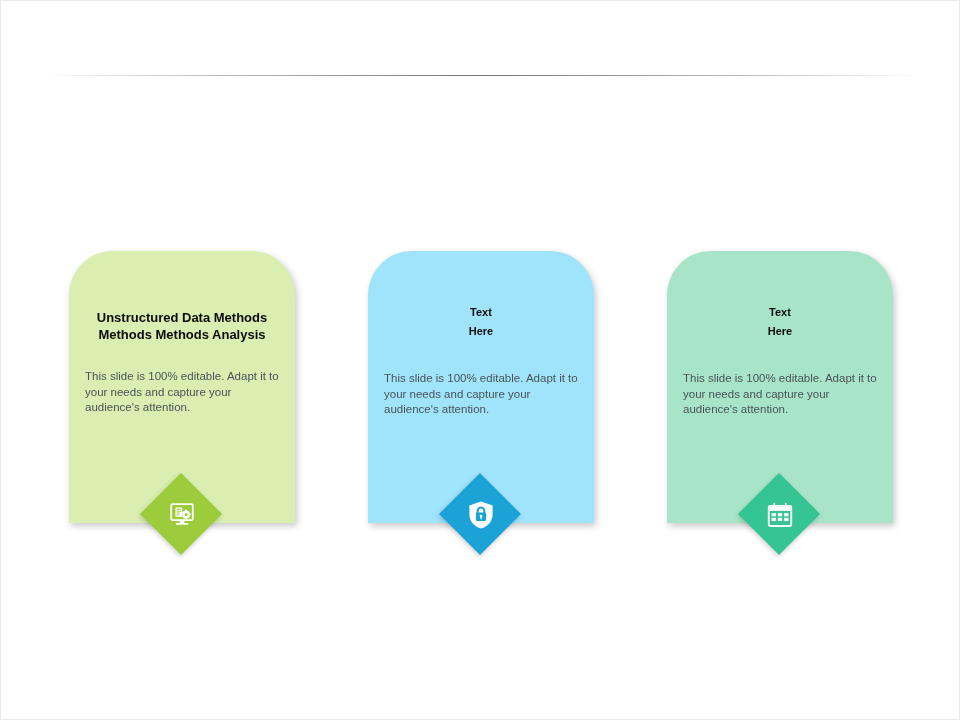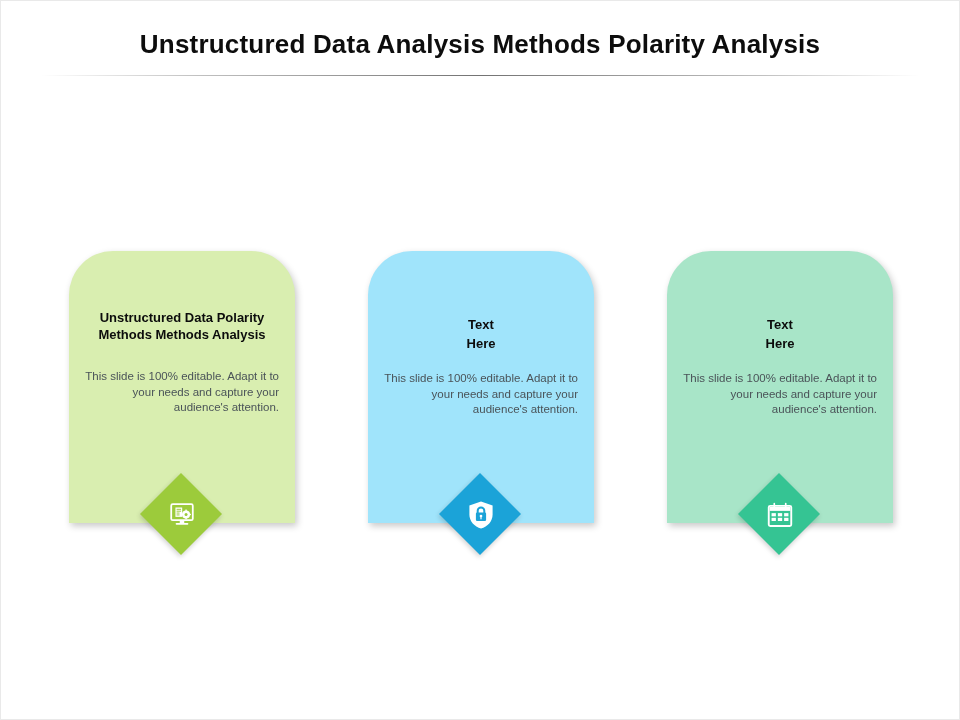--- a/index.html
+++ b/index.html
@@ -97,31 +97,31 @@
     top: 58px;
     width: 210px;
     text-align: center;
     font-size: 13px;
     font-weight: bold;
     line-height: 17px;
     color: #0c0c0c;
     font-family: "Liberation Sans", sans-serif;
   }
   .card-heading.short {
-    top: 64px;
-    font-size: 13px;
+    top: 52px;
+    font-size: 11px;
     line-height: 19px;
   }
 
   .card-desc {
     position: absolute;
     left: 16px;
     top: 118px;
     width: 194px;
-    text-align: right;
+    text-align: left;
     font-size: 11.5px;
     line-height: 15.5px;
     color: #4a5358;
     font-family: "Liberation Sans", sans-serif;
   }
   .card-desc.short-head {
     top: 120px;
   }
 
   
@@ -156,30 +156,29 @@
   .diamond-icon svg {
     display: block;
   }
 </style>
 </head>
 <body style="background: rgb(255, 255, 255);">
 
 <div id="slide">
 
   <div id="slide-header">
-    <div id="page-title">Unstructured Data Analysis Methods Polarity Analysis</div>
     <div id="header-divider"></div>
   </div>
 
   <div id="cards-row">
 
     <div class="card-group pos-0">
       <div class="card-body" id="card-body-0" style="background: rgb(217, 238, 176);">
         <div class="card-heading">
-          <span>Unstructured Data Polarity</span><br>
+          <span>Unstructured Data Methods</span><br>
           <span>Methods Methods Analysis</span>
         </div>
         <div class="card-desc">This slide is 100% editable. Adapt it to your needs and capture your audience's attention.</div>
       </div>
       <div class="diamond-wrap">
         <div class="diamond" id="diamond-0" style="background: rgb(156, 203, 59);"></div>
         <div class="diamond-icon">
           <svg width="30" height="30" viewBox="0 0 32 32" fill="none">
 
             <rect x="4.5" y="4.5" width="23" height="17" rx="1.6" stroke="#ffffff" stroke-width="1.9" fill="none"></rect>

